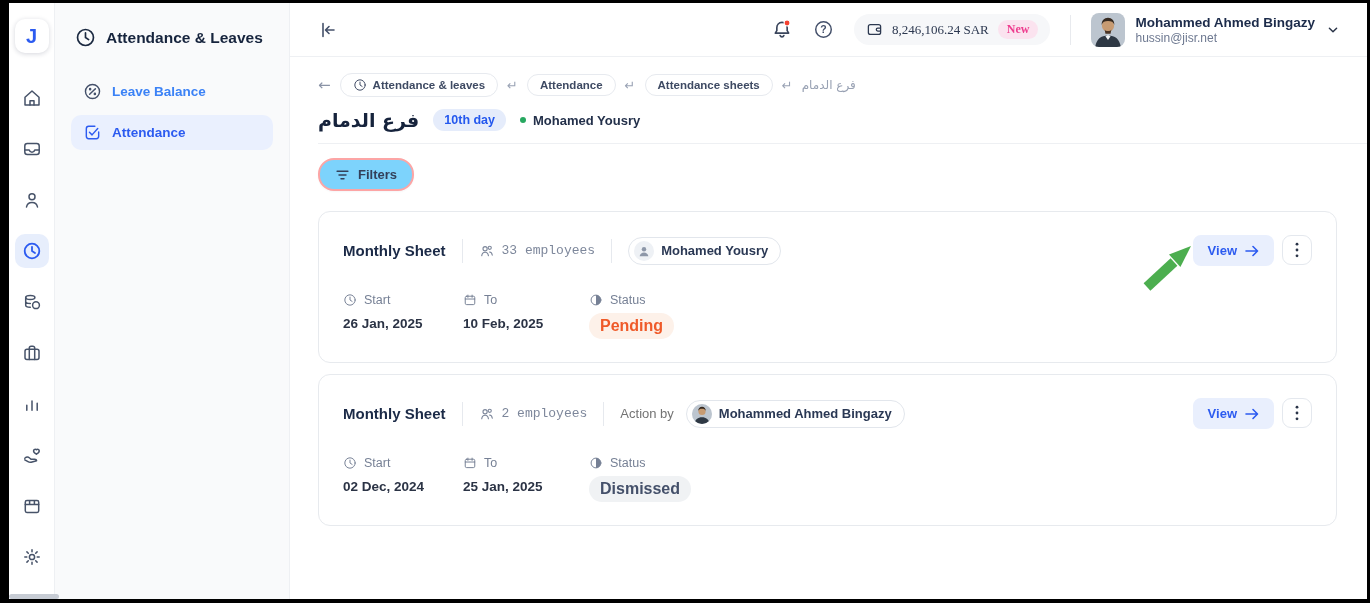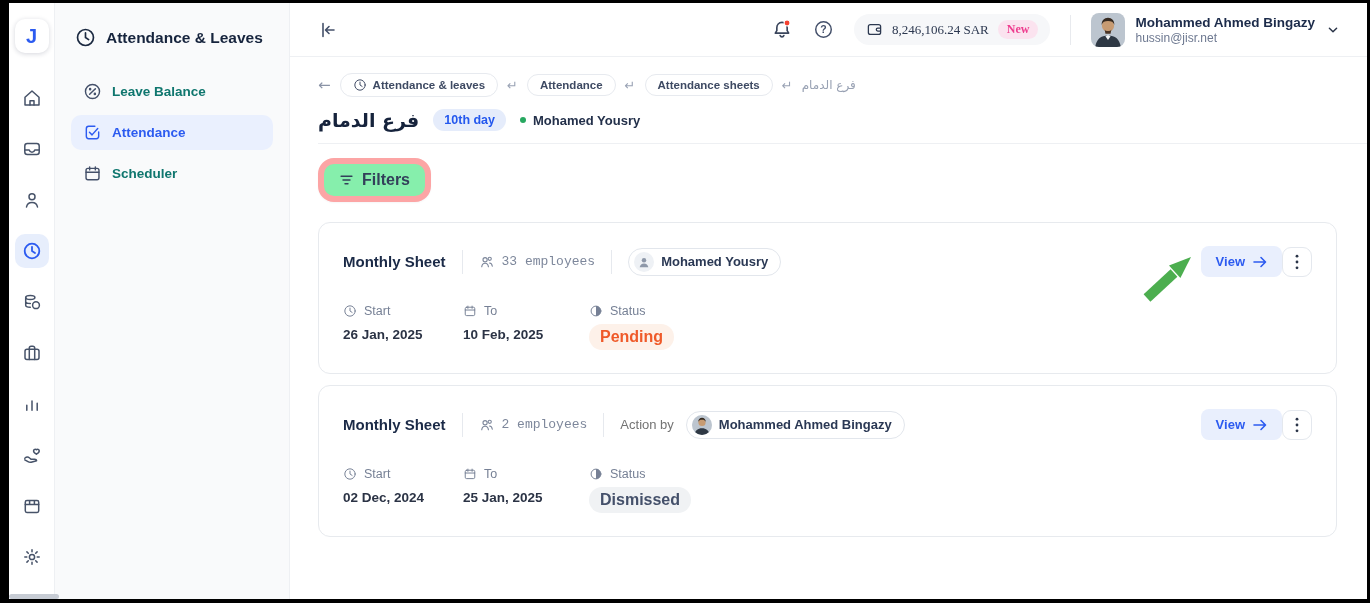--- a/index.html
+++ b/index.html
@@ -15,21 +15,21 @@
   .rail-item svg { stroke:#475369; fill:none; stroke-width:1.5; stroke-linecap:round; stroke-linejoin:round; }
   .rail-item.active { background:#e7eefc; }
   .rail-item.active svg { stroke:#2c5bf0; stroke-width:1.8; }
   .h-scroll { position:absolute; left:0; bottom:0; width:50px; height:5px; border-radius:3px; background:#c7ccd4; }
 
   
   .sidebar { width:235px; background:#f9fafb; border-right:1px solid #eef0f3; padding:24px 16px; flex-shrink:0; }
   .sidebar-head { display:flex; align-items:center; gap:10px; color:#16243d; font-weight:bold; font-size:15.5px; padding-left:4px; }
   .sidebar-head svg { stroke:#1b2940; fill:none; stroke-width:1.6; stroke-linecap:round; }
   .side-items { margin-top:26px; display:flex; flex-direction:column; gap:6px; }
-  .side-item { display:flex; align-items:center; gap:10px; padding:8px 12px; border-radius:10px; font-size:13.5px; font-weight:600; color:#0f766e; cursor:pointer; }
+  .side-item { display:flex; align-items:center; gap:10px; padding:8px 12px; border-radius:10px; font-size:13.5px; font-weight:600; color:#3b82f6; cursor:pointer; }
   .side-item svg { stroke:#44506a; fill:none; stroke-width:1.5; stroke-linecap:round; stroke-linejoin:round; }
   .side-item.active { background:#eaf0fe; color:#2c5bf0; }
   .side-item.active svg { stroke:#2c5bf0; }
 
   
   .main { flex:1; display:flex; flex-direction:column; background:#fff; min-width:0; }
   .topbar { height:54px; display:flex; align-items:center; padding:0 26px 0 28px; border-bottom:1px solid #eef0f3; flex-shrink:0; }
   .icon-btn { background:none; border:none; cursor:pointer; display:flex; align-items:center; }
   .topbar-right { margin-left:auto; display:flex; align-items:center; gap:20px; }
   .balance-pill { display:flex; align-items:center; gap:9px; background:#f6f7f9; border-radius:18px; padding:6px 12px;font-family:Liberation Serif, serif; }
@@ -48,34 +48,34 @@
   .crumb-chip svg { stroke:#3e4a63; fill:none; stroke-width:1.4; stroke-linecap:round; }
   .crumb-sep { color:#9aa3b5; font-size:13px; font-family:"DejaVu Sans",sans-serif; }
   .crumb-current { color:#98a1b3; font-size:12px; font-family:"DejaVu Sans","Liberation Sans",sans-serif; }
   .title-row { margin-top:12px; display:flex; align-items:center; gap:14px; }
   .page-title { font-size:19px; font-weight:bold; color:#16233c; font-family:"DejaVu Sans","Liberation Sans",sans-serif; }
   .day-badge { background:#e5ecfb; color:#2458ee; font-size:12.5px; font-weight:600; padding:4px 11px; border-radius:13px; }
   .owner { display:flex; align-items:center; gap:7px; font-size:13px; font-weight:600; color:#23304a; }
   .owner-dot { width:6px; height:6px; border-radius:50%; background:#27a860; }
 
   .content { padding:14px 30px 0 28px; }
-  .filters-btn { display:inline-flex; align-items:center; gap:8px; border:6px solid #fca5a5; border-radius:16px; padding:7px 15px; background:#86efac; font-size:16px; font-weight:600; color:#33405a; cursor:pointer; box-shadow:0 1px 2px rgba(16,24,40,.04); }
+  .filters-btn { display:inline-flex; align-items:center; gap:8px; border:2px solid #fca5a5; border-radius:16px; padding:7px 15px; background:#7dd3fc; font-size:13px; font-weight:600; color:#33405a; cursor:pointer; box-shadow:0 1px 2px rgba(16,24,40,.04); }
   .filters-btn svg { stroke:#33405a; fill:none; stroke-width:1.7; stroke-linecap:round; }
 
   .card { position:relative; border:1px solid #e7eaee; border-radius:12px; padding:23px 24px; margin-top:20px; background:#fff; display:flex; flex-direction:column; gap:27px; }
   .card + .card { margin-top:11px; }
   .card-head { display:flex; align-items:center; }
   .card-title { font-size:15px; font-weight:bold; color:#1b2a47; }
   .head-div { width:1px; height:24px; background:#e6e9ee; margin:0 16px; }
   .emp { display:flex; align-items:center; gap:7px; color:#7d879b; font-size:13px;font-family:Liberation Mono, monospace; }
   .emp svg { stroke:#7d879b; fill:none; stroke-width:1.4; stroke-linecap:round; stroke-linejoin:round; }
   .action-by { color:#737373; font-size:13px; margin-right:12px; }
   .person-chip { display:flex; align-items:center; gap:7px; border:1px solid #e2e6ec; border-radius:16px; padding:3px 12px 3px 5px; font-size:13px; font-weight:600; color:#2a3854; background:#fff; cursor:pointer; }
   .chip-avatar { width:20px; height:20px; border-radius:50%; overflow:hidden; background:#eef1f5; display:flex; align-items:center; justify-content:center; flex-shrink:0; }
-  .card-actions { margin-left:auto; display:flex; align-items:flex-end; gap:0; }
+  .card-actions { margin-left:auto; display:flex; align-items:flex-start; gap:8px; }
   .view-btn { display:flex; align-items:center; gap:8px; background:#e9effd; color:#2c5bf0; font-size:13px; font-weight:600; border:none; border-radius:8px; padding:8px 15px; cursor:pointer; }
   .kebab-btn { width:30px; height:30px; border:1px solid #e4e8ee; border-radius:9px; background:#fff; display:flex; align-items:center; justify-content:center; cursor:pointer; }
   .card-details { display:flex; }
   .detail-col-1 { width:120px; } .detail-col-2 { width:126px; }
   .detail-label { display:flex; align-items:flex-end; gap:7px; color:#768095; font-size:12.5px; }
   .detail-label svg { stroke:#768095; fill:none; stroke-width:1.4; stroke-linecap:round; }
   .detail-value { margin-top:9px; font-size:13.5px; font-weight:bold; color:#2b3345; }
   .status-pill { display:inline-block; margin-top:6px; padding:4px 11px; border-radius:13px; font-size:16px; font-weight:600; }
   .status-pending { background:#fdf1e9; color:#ef5a29; }
   .status-dismissed { background:#f0f2f4; color:#44506a; }
@@ -172,27 +172,20 @@
               <circle cx="12.5" cy="12.5" r="0.6" fill="#44506a"></circle>
             </svg>
         <span>Leave Balance</span>
       </div>
       <div class="side-item active">
         <svg width="19" height="19" viewBox="0 0 20 20">
               <path d="M16.5 9.5v4.5a2.5 2.5 0 0 1-2.5 2.5H6a2.5 2.5 0 0 1-2.5-2.5V6A2.5 2.5 0 0 1 6 3.5h6.5"></path>
               <path d="M6.8 9.8l2.7 2.7 6-6.8"></path>
             </svg>
         <span>Attendance</span>
-      </div>
-      <div class="side-item">
-        <svg width="19" height="19" viewBox="0 0 20 20">
-              <rect x="3.2" y="4.6" width="13.6" height="12" rx="2"></rect>
-              <path d="M3.2 8.6h13.6M7 3v3.2M13 3v3.2"></path>
-            </svg>
-        <span>Scheduler</span>
       </div>
     </div>
   </aside>
 
   <main class="main">
 
     <header class="topbar">
       <button class="icon-btn">
         <svg width="20" height="18" viewBox="0 0 20 18">
               <path d="M5 2.5v13M16 9H8M11 5.5 7.5 9l3.5 3.5" stroke="#44506a" stroke-width="1.6" fill="none" stroke-linecap="round" stroke-linejoin="round"></path>

